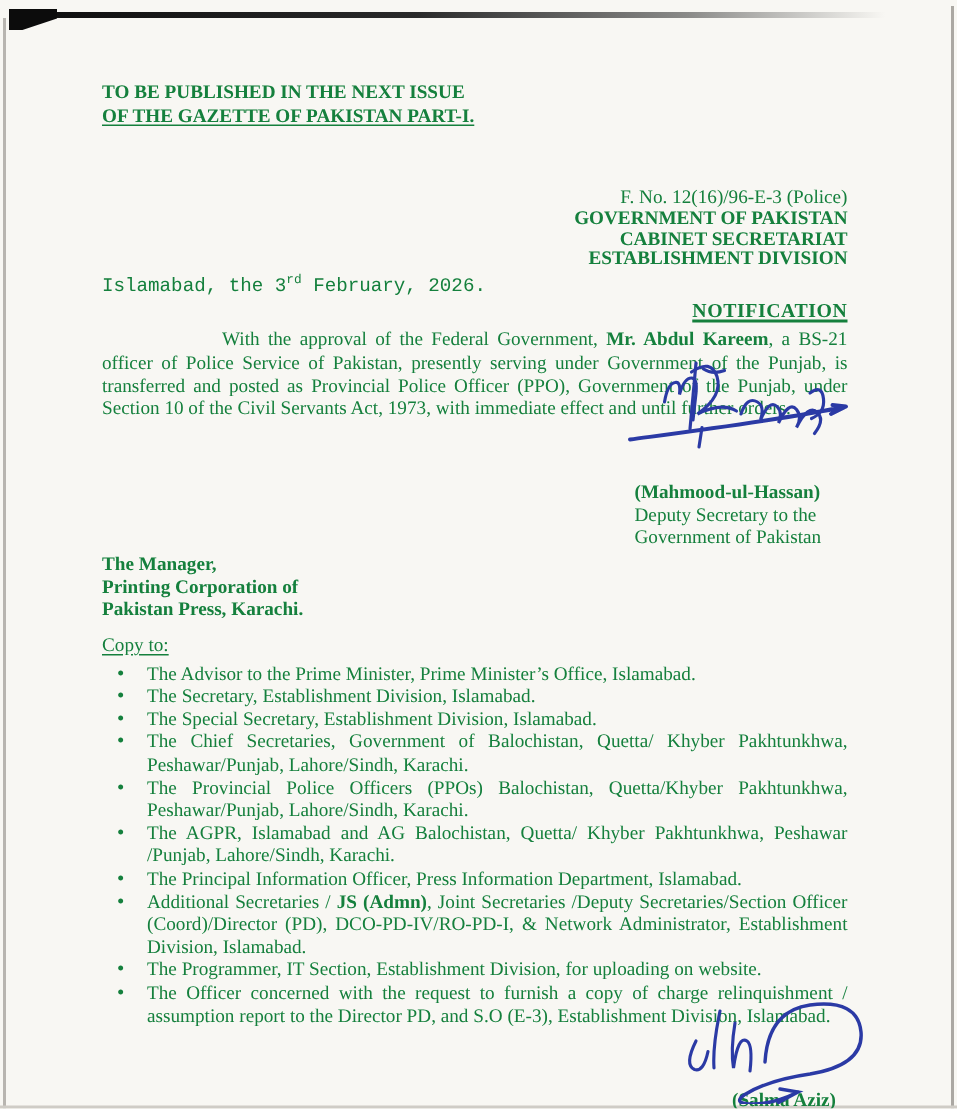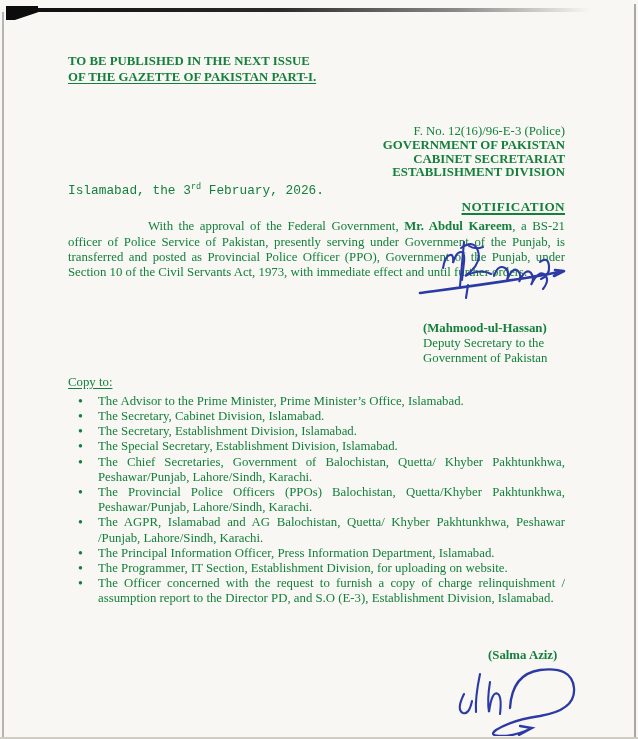--- a/index.html
+++ b/index.html
@@ -75,32 +75,37 @@
     <div class="heading">NOTIFICATION</div>
 
     <p class="body-para"><span>With the approval of the Federal Government, </span><b>Mr. Abdul Kareem</b><span>, a BS-21 officer of Police Service of Pakistan, presently serving under Government of the Punjab, is transferred and posted as Provincial Police Officer (PPO), Government of the Punjab, under Section 10 of the Civil Servants Act, 1973, with immediate effect and until further orders.</span></p>
 
     <div class="sign1">
       <div class="name">(Mahmood-ul-Hassan)</div>
       <div>Deputy Secretary to the</div>
       <div>Government of Pakistan</div>
     </div>
 
+    <div class="addressee">
+      <div>The Manager,</div>
+      <div>Printing Corporation of</div>
+      <div>Pakistan Press, Karachi.</div>
+    </div>
 
     <div class="copy-label">Copy to:</div>
 
     <ul class="copy-list">
       <li><span>The Advisor to the Prime Minister, Prime Minister’s Office, Islamabad.</span><b></b><span></span></li>
-      <li><span>The Secretary, Cabinet Division, Islamabad.</span><b></b><span></span></li>
       <li><span>The Secretary, Establishment Division, Islamabad.</span><b></b><span></span></li>
       <li><span>The Special Secretary, Establishment Division, Islamabad.</span><b></b><span></span></li>
       <li><span>The Chief Secretaries, Government of Balochistan, Quetta/ Khyber Pakhtunkhwa, Peshawar/Punjab, Lahore/Sindh, Karachi.</span><b></b><span></span></li>
       <li><span>The Provincial Police Officers (PPOs) Balochistan, Quetta/Khyber Pakhtunkhwa, Peshawar/Punjab, Lahore/Sindh, Karachi.</span><b></b><span></span></li>
       <li><span>The AGPR, Islamabad and AG Balochistan, Quetta/ Khyber Pakhtunkhwa, Peshawar /Punjab, Lahore/Sindh, Karachi.</span><b></b><span></span></li>
       <li><span>The Principal Information Officer, Press Information Department, Islamabad.</span><b></b><span></span></li>
+      <li><span>Additional Secretaries / </span><b>JS (Admn)</b><span>, Joint Secretaries /Deputy Secretaries/Section Officer (Coord)/Director (PD), DCO-PD-IV/RO-PD-I, &amp; Network Administrator, Establishment Division, Islamabad.</span></li>
       <li><span>The Programmer, IT Section, Establishment Division, for uploading on website.</span><b></b><span></span></li>
       <li><span>The Officer concerned with the request to furnish a copy of charge relinquishment / assumption report to the Director PD, and S.O (E-3), Establishment Division, Islamabad.</span><b></b><span></span></li>
     </ul>
 
     <div class="sign2">
       <div class="name">(Salma Aziz)</div>
     </div>
   </div>
 
   <svg id="sig1" class="sig-svg" width="172" height="62" viewBox="0 0 172 62" fill="none" xmlns="http://www.w3.org/2000/svg">

